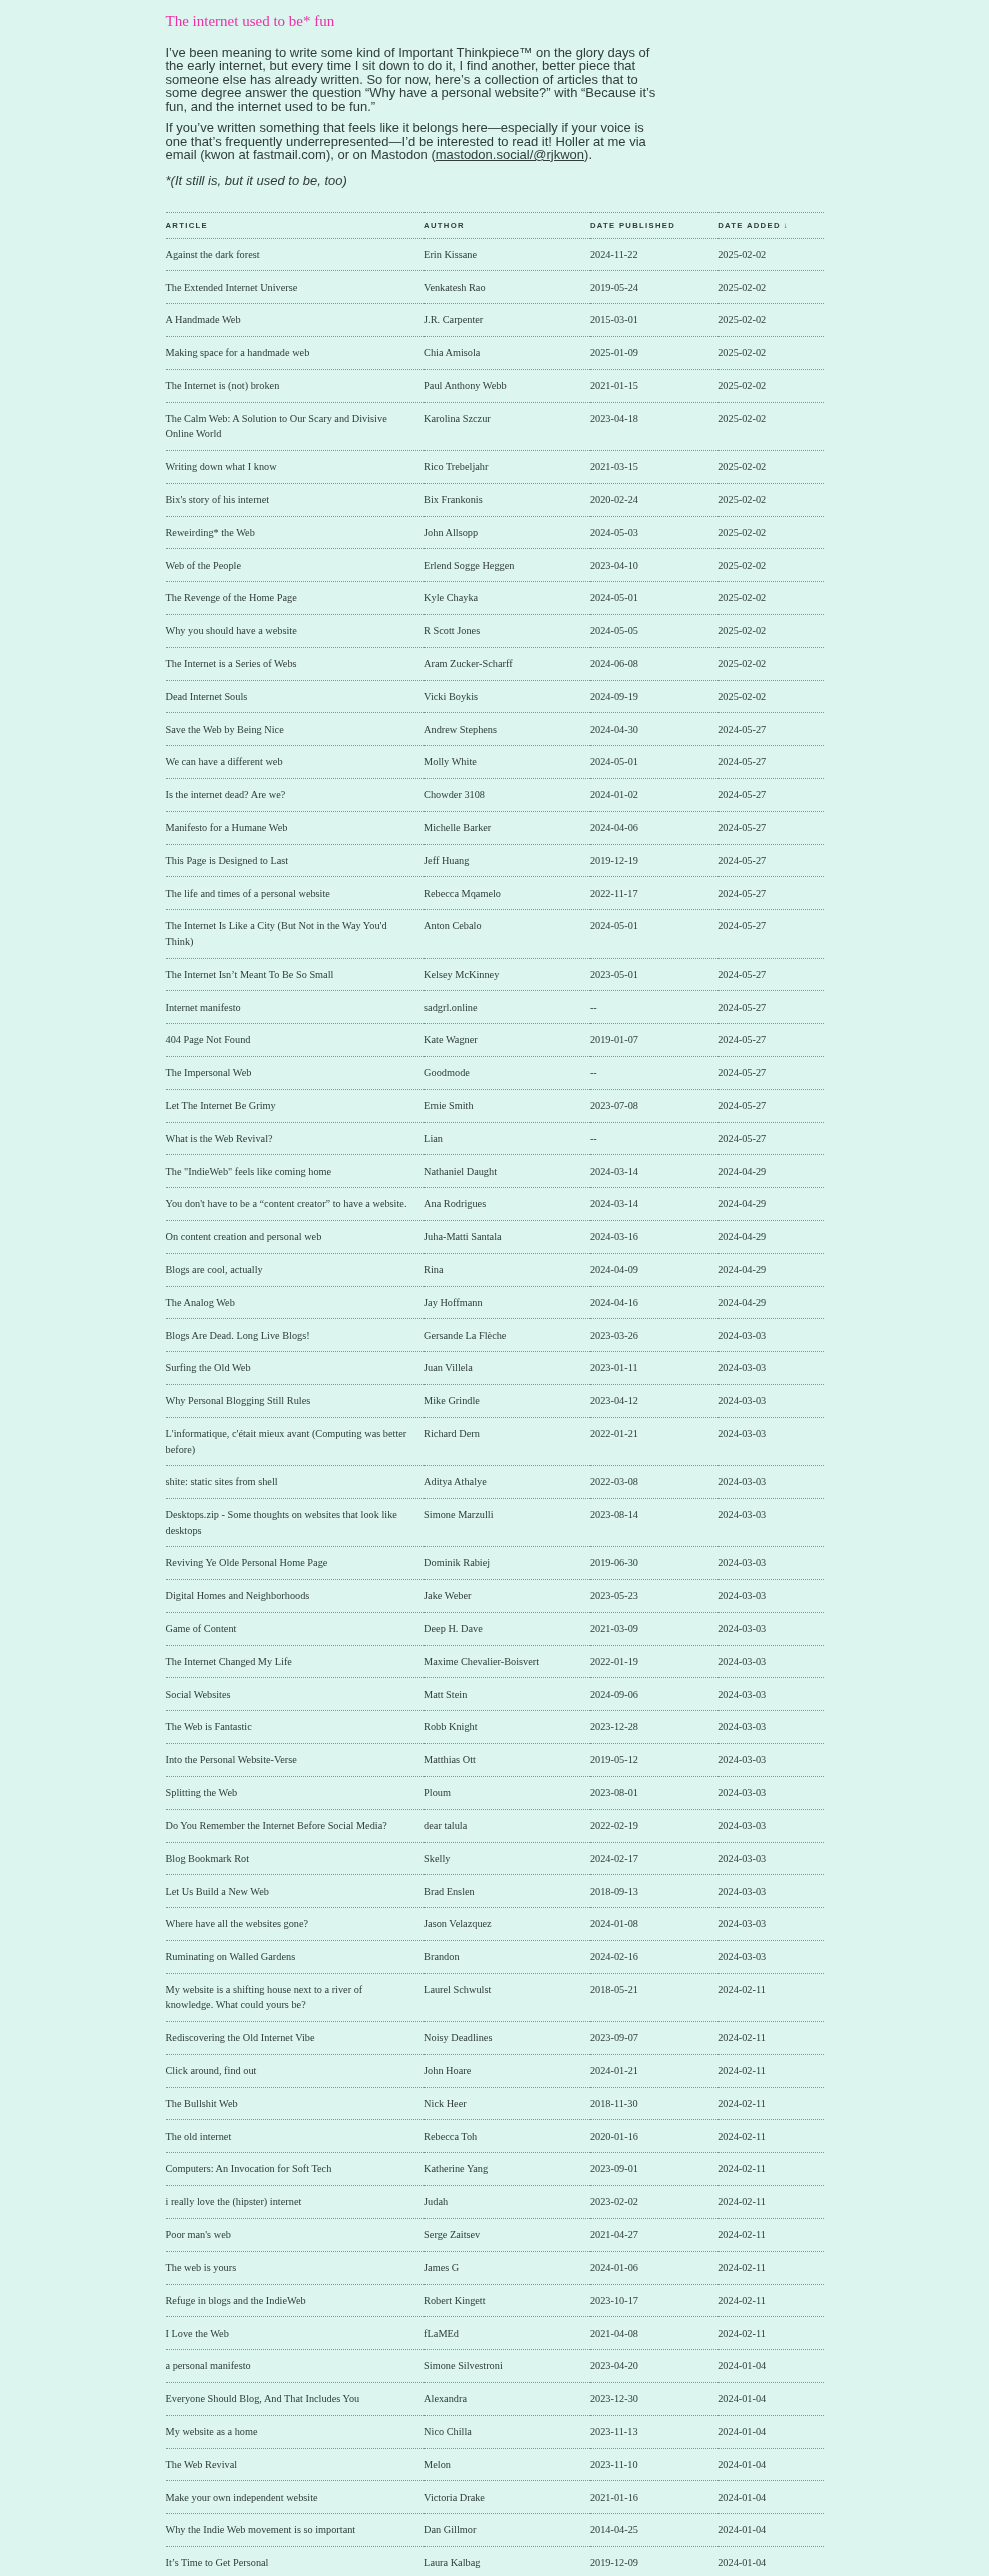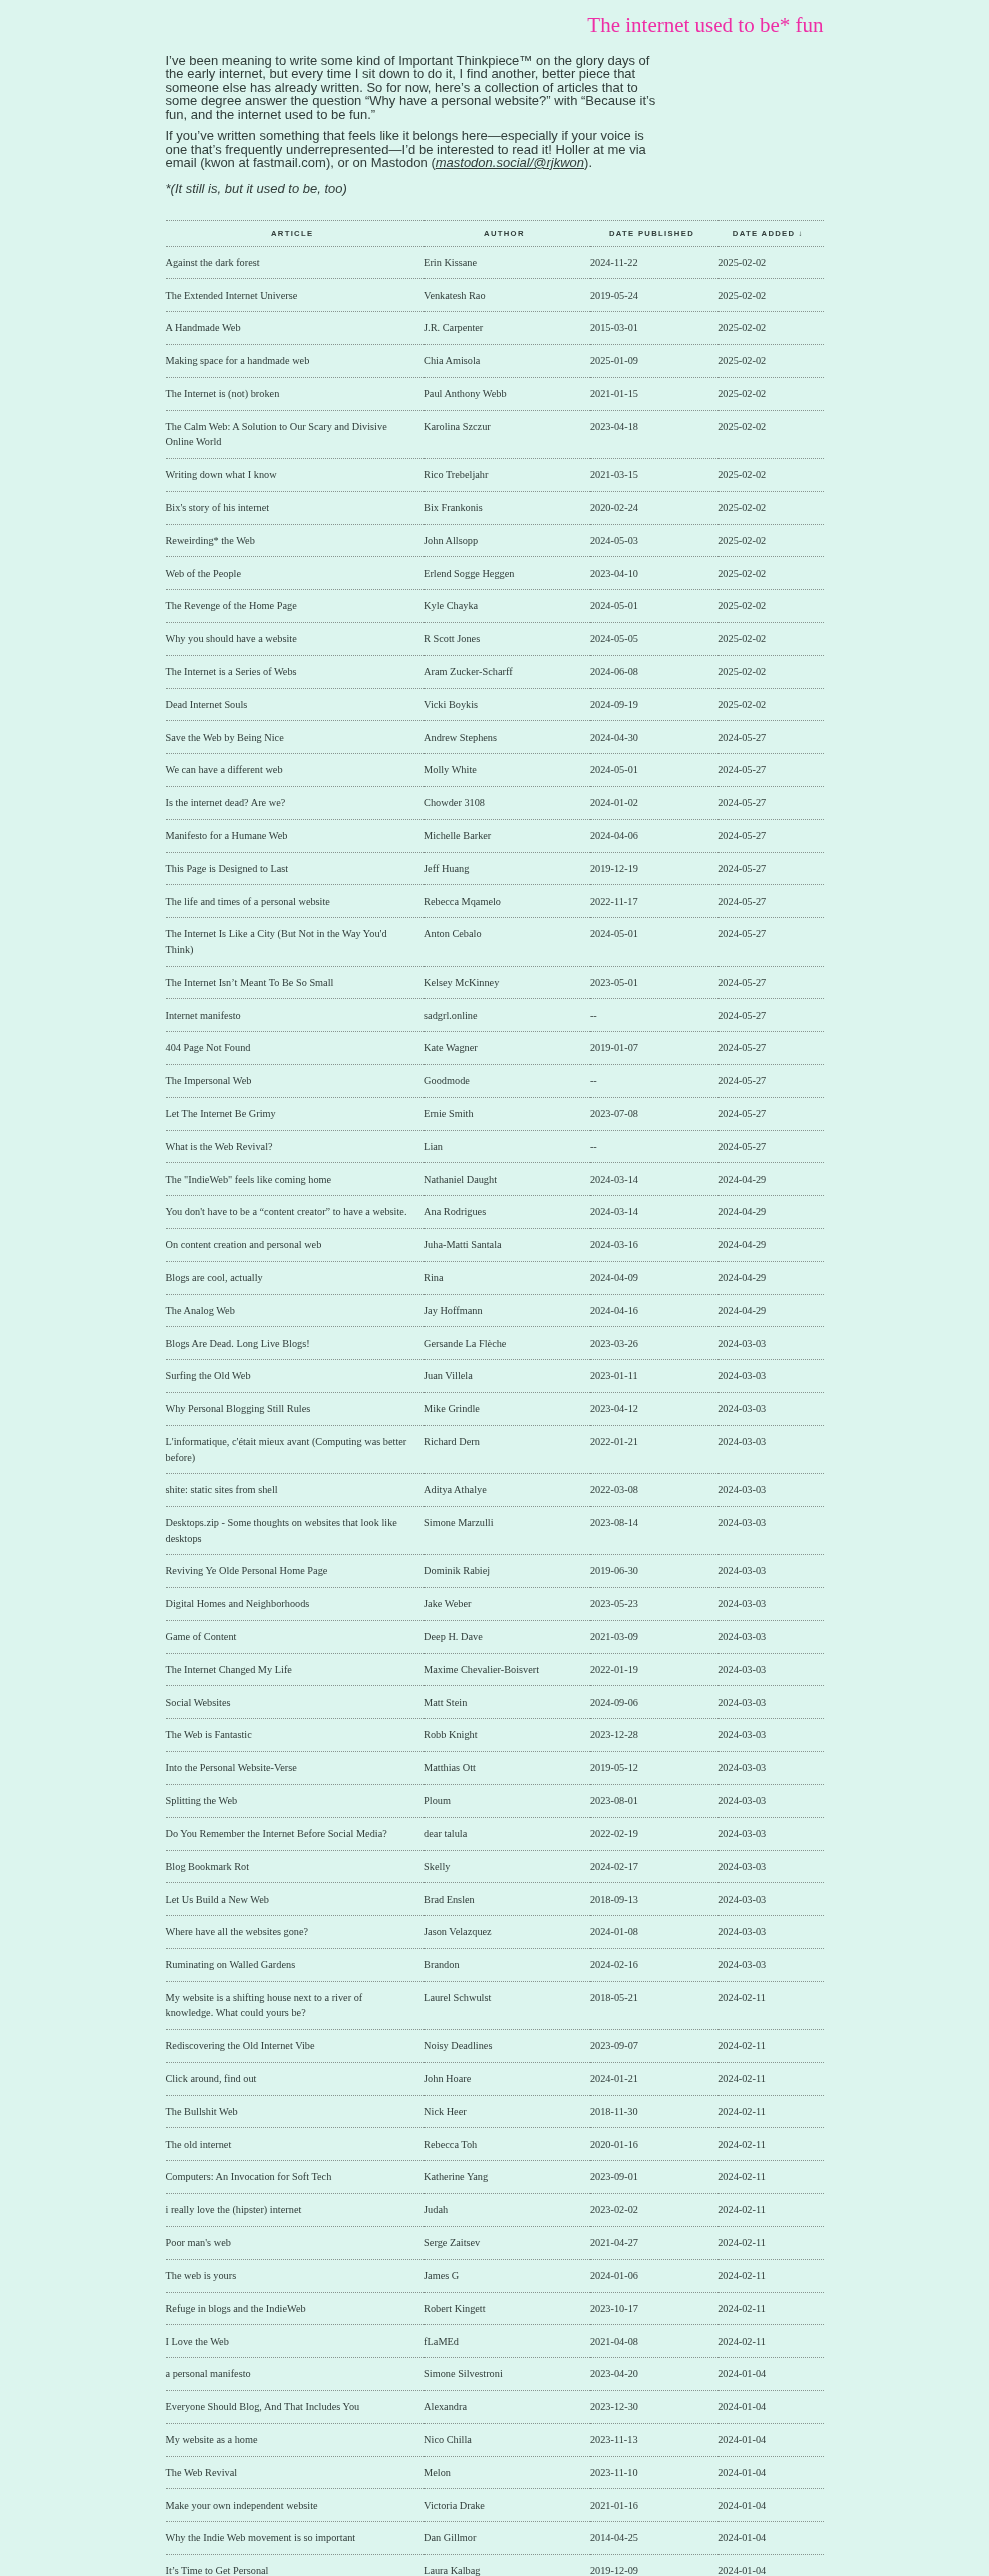--- a/index.html
+++ b/index.html
@@ -14,42 +14,41 @@
   body{
     background:var(--background);
     color:var(--text);
     font-family:"Liberation Sans", sans-serif;
     padding:13.4px 0 36px 0;
   }
   .container{width:658px;margin:0 auto;}
   h1{
     font-family:"Liberation Serif", serif;
     font-weight:400;
-    font-size:21px;
+    font-size:15px;
     color:var(--title);
     margin:0 0 15.5px 0;
     letter-spacing:0;
-    text-align:right;
   }
   .intro{max-width:494px;}
   .intro p{font-size:13px;line-height:13.4px;margin:0 0 8.2px 0;}
   .intro .footnote{font-style:italic;margin-top:13px;}
   a{color:inherit;}
-  .intro a, .footer a{text-decoration:underline;cursor:pointer;font-style:italic;}
+  .intro a, .footer a{text-decoration:underline;cursor:pointer;}
   table{
     width:100%;
     border-collapse:collapse;
     margin-top:24px;
   }
   col.c1{width:39.3%;}
   col.c2{width:25.2%;}
   col.c3{width:19.5%;}
   col.c4{width:16%;}
   th{
-    text-align:center;
+    text-align:left;
     font-size:7.7px;
     font-weight:700;
     letter-spacing:1.3px;
     padding:8.2px 5.2px 7.7px 0;
     border-top:0.5px dotted var(--border);
     border-bottom:0.5px dotted var(--border);
     white-space:nowrap;
   }
   th .arrow{font-weight:400;margin-left:3.1px;}
   td{

